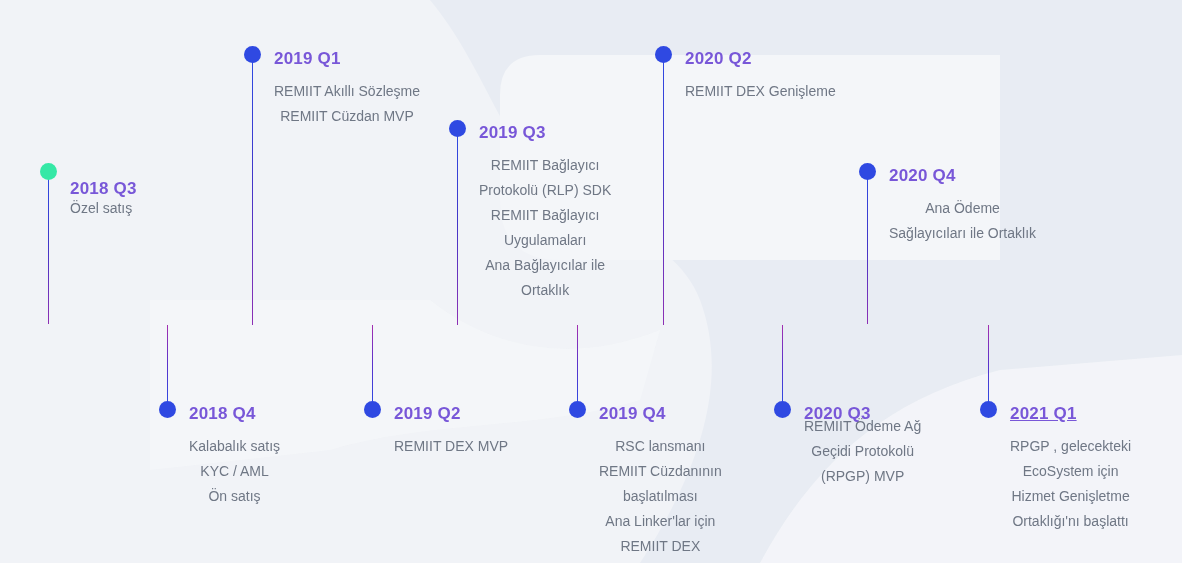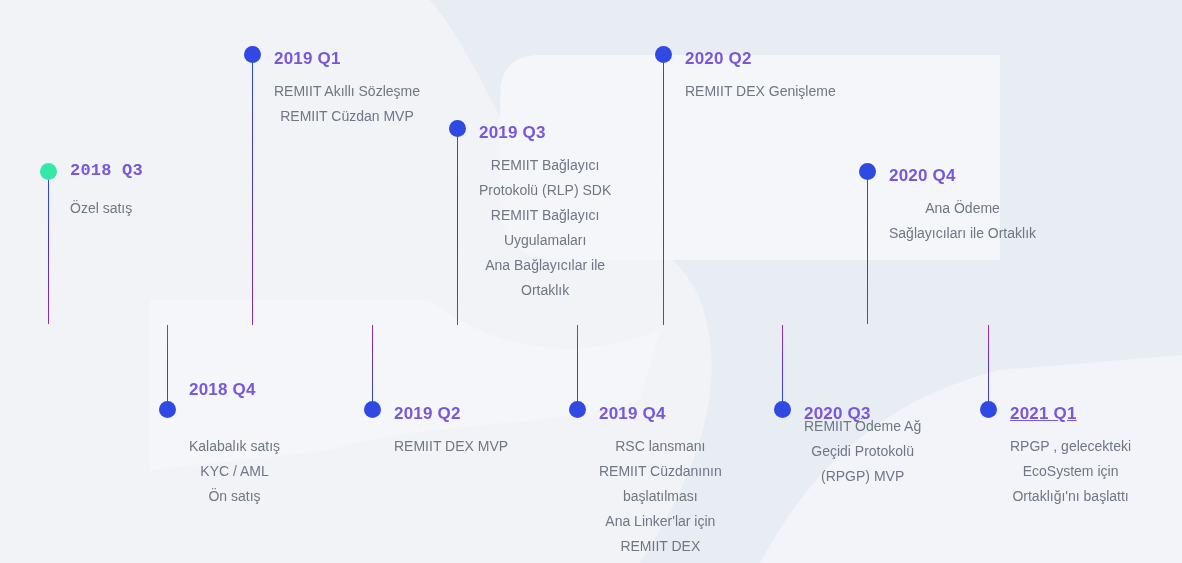--- a/index.html
+++ b/index.html
@@ -101,30 +101,30 @@
 
     <path d="M150,300 L430,300 C480,340 560,370 660,330 L640,400
              C540,430 430,420 330,450 L150,470 Z" fill="#f4f6f9" opacity="0.92"></path>
 
     <path d="M760,563 C810,470 880,400 1000,370 L1182,355 L1182,563 Z" fill="#f4f6f9" opacity="0.85"></path>
   </svg>
 
   <div class="milestone" style="left:40px; top:0;">
     <div class="dot green" style="top:163px;"></div>
     <div class="stem down" style="top:179px; height:145px;"></div>
-    <div class="quarter" style="top:162px;font-family:Liberation Mono, monospace;">2018 Q3</div>
+    <div class="quarter" style="top:180px;">2018 Q3</div>
     <div class="desc" style="top:196px;">
       <span class="line">Özel satış</span>
     </div>
   </div>
 
   <div class="milestone" style="left:159px; top:0;">
     <div class="stem up" style="top:325px; height:78px;"></div>
     <div class="dot blue" style="top:401px;"></div>
-    <div class="quarter" style="top:381px;">2018 Q4</div>
+    <div class="quarter" style="top:405px;">2018 Q4</div>
     <div class="desc" style="top:434px;">
       <span class="line">Kalabalık satış</span>
       <span class="line">KYC / AML</span>
       <span class="line">Ön satış</span>
     </div>
   </div>
 
   <div class="milestone" style="left:244px; top:0;">
     <div class="dot blue" style="top:46px;"></div>
     <div class="stem down" style="top:62px; height:263px;"></div>
@@ -201,17 +201,18 @@
     </div>
   </div>
 
   <div class="milestone" style="left:980px; top:0;">
     <div class="stem up" style="top:325px; height:78px;"></div>
     <div class="dot blue" style="top:401px;"></div>
     <div class="quarter" style="top:405px;text-decoration:underline;">2021 Q1</div>
     <div class="desc" style="top:434px;">
       <span class="line">RPGP , gelecekteki</span>
       <span class="line">EcoSystem için</span>
+      <span class="line">Hizmet Genişletme</span>
       <span class="line">Ortaklığı'nı başlattı</span>
     </div>
   </div>
 
 </div>
 
 </body></html>

